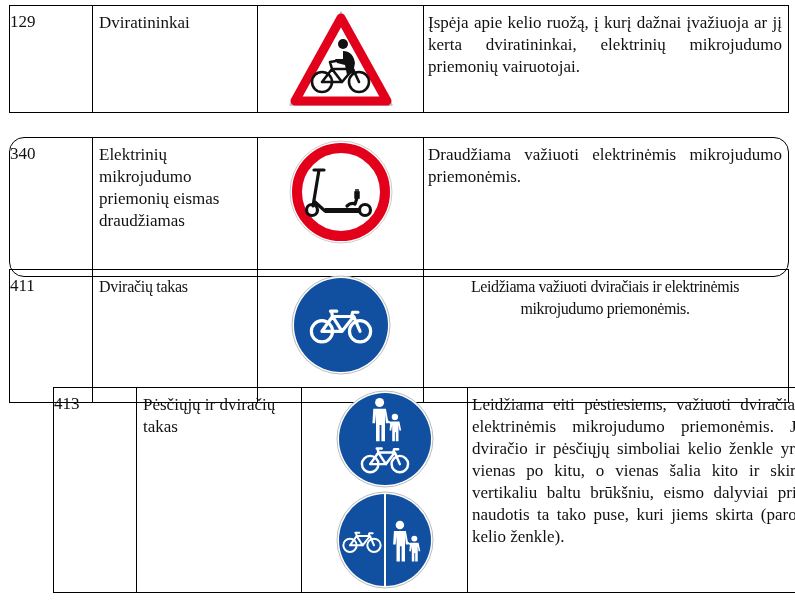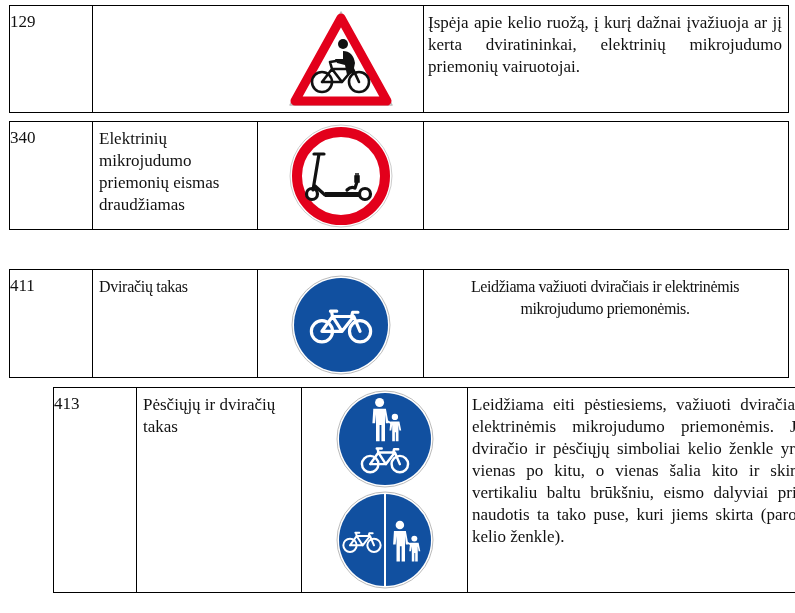--- a/index.html
+++ b/index.html
@@ -34,61 +34,63 @@
         <circle cx="31" cy="21" r="3.5"></circle>
         <path d="M26 26 h10 l2 10 h-2 l-1-6 v18 h-3 v-10 h-1 v10 h-3 v-18 l-1 6 h-2 z"></path>
         <path d="M23 26 l4 2" stroke="#fff" stroke-width="2"></path>
       </g>
     </symbol>
   </defs>
 </svg>
 
 <div class="tbl" style="top:5px;height:108px;">
   <div class="cell c-num">129</div>
+  <div class="cell c-name">Dviratininkai</div>
   <div class="cell c-sign">
     <div class="sign" style="left:29px;top:3px;">
       <svg width="108" height="100" viewBox="0 0 108 100">
         <path d="M54 3 L105 96 L3 96 Z" fill="#fff" stroke="#bbb" stroke-width="1.5" stroke-linejoin="round"></path>
         <path d="M54 9 L100 92 L8 92 Z" fill="#fff" stroke="#e3001b" stroke-width="9" stroke-linejoin="round"></path>
         <g fill="none" stroke="#111" stroke-width="2.6" stroke-linecap="round" stroke-linejoin="round">
           <circle cx="35" cy="73" r="10"></circle>
           <circle cx="72" cy="73" r="10"></circle>
           <path d="M35 73 L45 60 L66 60 L72 73 M45 60 L55 73 L66 60 M55 73 L35 73 M45 60 L43 53 L49 52"></path>
         </g>
         <circle cx="56" cy="35" r="5" fill="#111"></circle>
         <path d="M56 42 Q66 42 68 54 L66 64 L60 66 L58 56 L50 54 L48 50 L56 50 Z" fill="#111"></path>
       </svg>
     </div>
   </div>
   <div class="cell c-desc">Įspėja apie kelio ruožą, į kurį dažnai įvažiuoja ar jį kerta dviratininkai, elektrinių mikrojudumo priemonių vairuotojai.</div>
 </div>
 
-<div class="tbl" style="top:121px;height:109px;">
+<div class="tbl" style="top:137px;height:140px;border-radius:15px;">
   <div class="cell c-num">340</div>
   <div class="cell c-name">Elektrinių mikrojudumo priemonių eismas draudžiamas</div>
   <div class="cell c-sign">
     <div class="sign" style="left:31px;top:2px;">
       <svg width="104" height="104" viewBox="0 0 104 104">
         <circle cx="52" cy="52" r="51" fill="#fff" stroke="#ccc" stroke-width="1"></circle>
         <circle cx="52" cy="52" r="44" fill="#fff" stroke="#e3001b" stroke-width="10"></circle>
         <g fill="none" stroke="#111" stroke-width="3.2" stroke-linecap="round" stroke-linejoin="round">
           <path d="M25 30 L35 30 M30 30 L24 66"></path>
           <circle cx="23" cy="70" r="5.5"></circle>
           <circle cx="76" cy="70" r="5.5"></circle>
           <path d="M26 62 L36 71 L68 71"></path>
           <path d="M58 66 Q62 62 66 64 L68 58"></path>
         </g>
         <path d="M36 68 h34 v5 h-34 z" fill="#111"></path>
         <path d="M66 52 l4 0 l0 6 l-4 0 z M67 49 v3 M69 49 v3" fill="#111" stroke="#111" stroke-width="1.5"></path>
       </svg>
     </div>
   </div>
+  <div class="cell c-desc" style="text-align-last:left;">Draudžiama važiuoti elektrinėmis mikrojudumo priemonėmis.</div>
 </div>
 
-<div class="tbl" style="top:269px;height:109px;text-decoration:underline;">
+<div class="tbl" style="top:269px;height:134px;text-decoration:underline;">
   <div class="cell c-num">411</div>
   <div class="cell c-name" style="font-size:16px;letter-spacing:-0.3px;">Dviračių takas</div>
   <div class="cell c-sign">
     <div class="sign" style="left:33px;top:5px;">
       <svg width="100" height="100" viewBox="0 0 100 100">
         <circle cx="50" cy="50" r="49" fill="#fff" stroke="#bbb" stroke-width="1"></circle>
         <circle cx="50" cy="50" r="47" fill="#1150a0"></circle>
         <use href="#bike-w" x="18" y="33" width="64" height="36"></use>
       </svg>
     </div>

